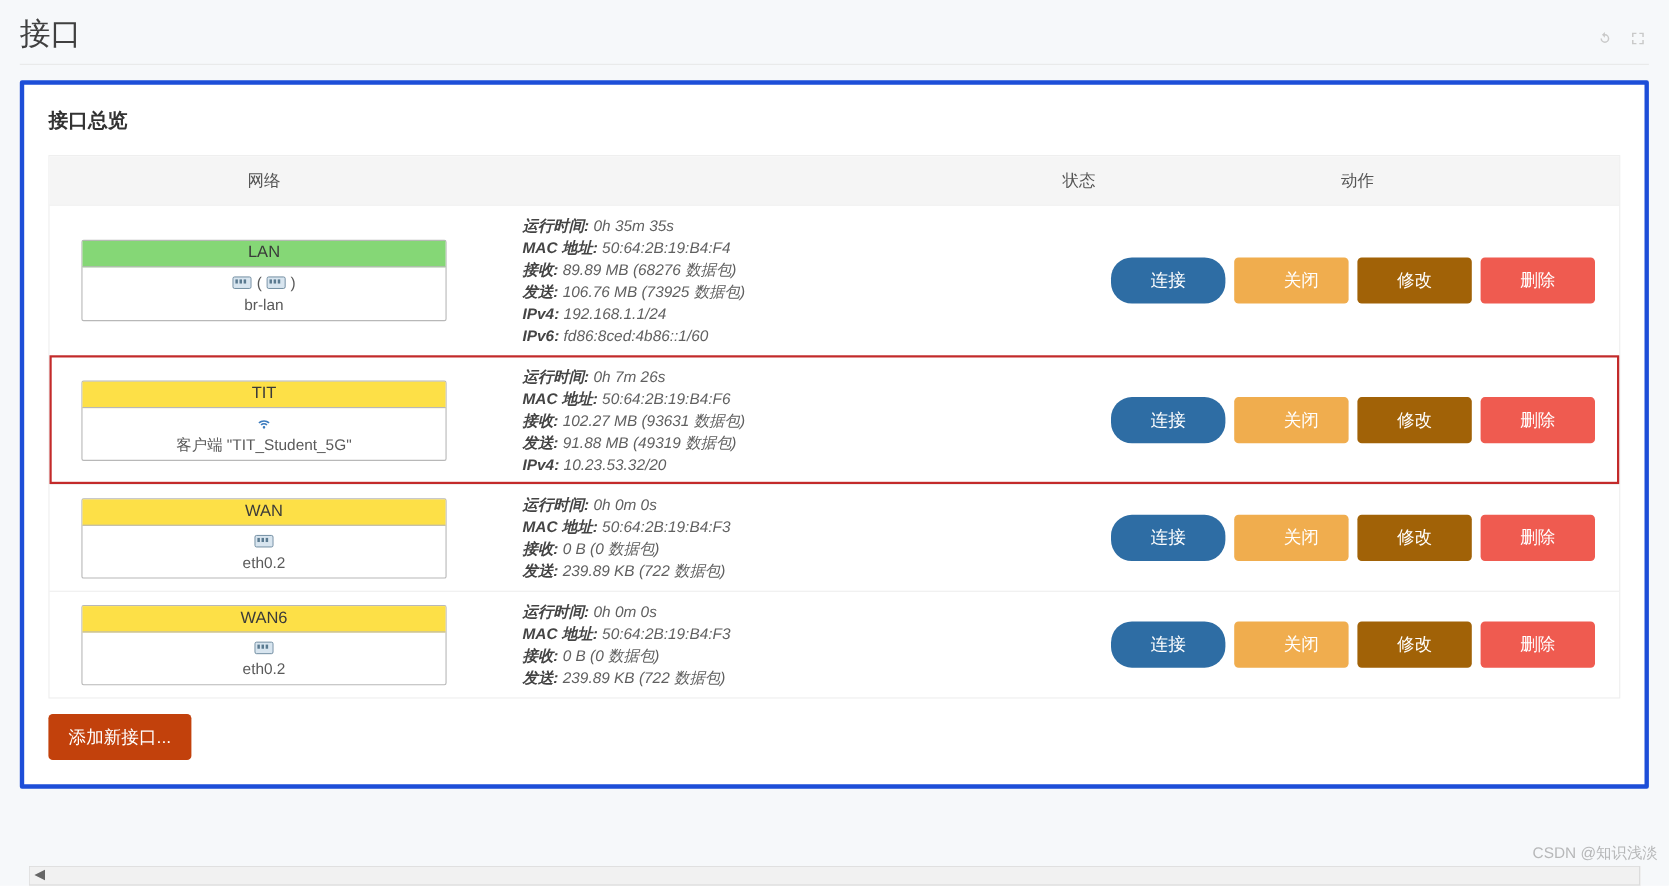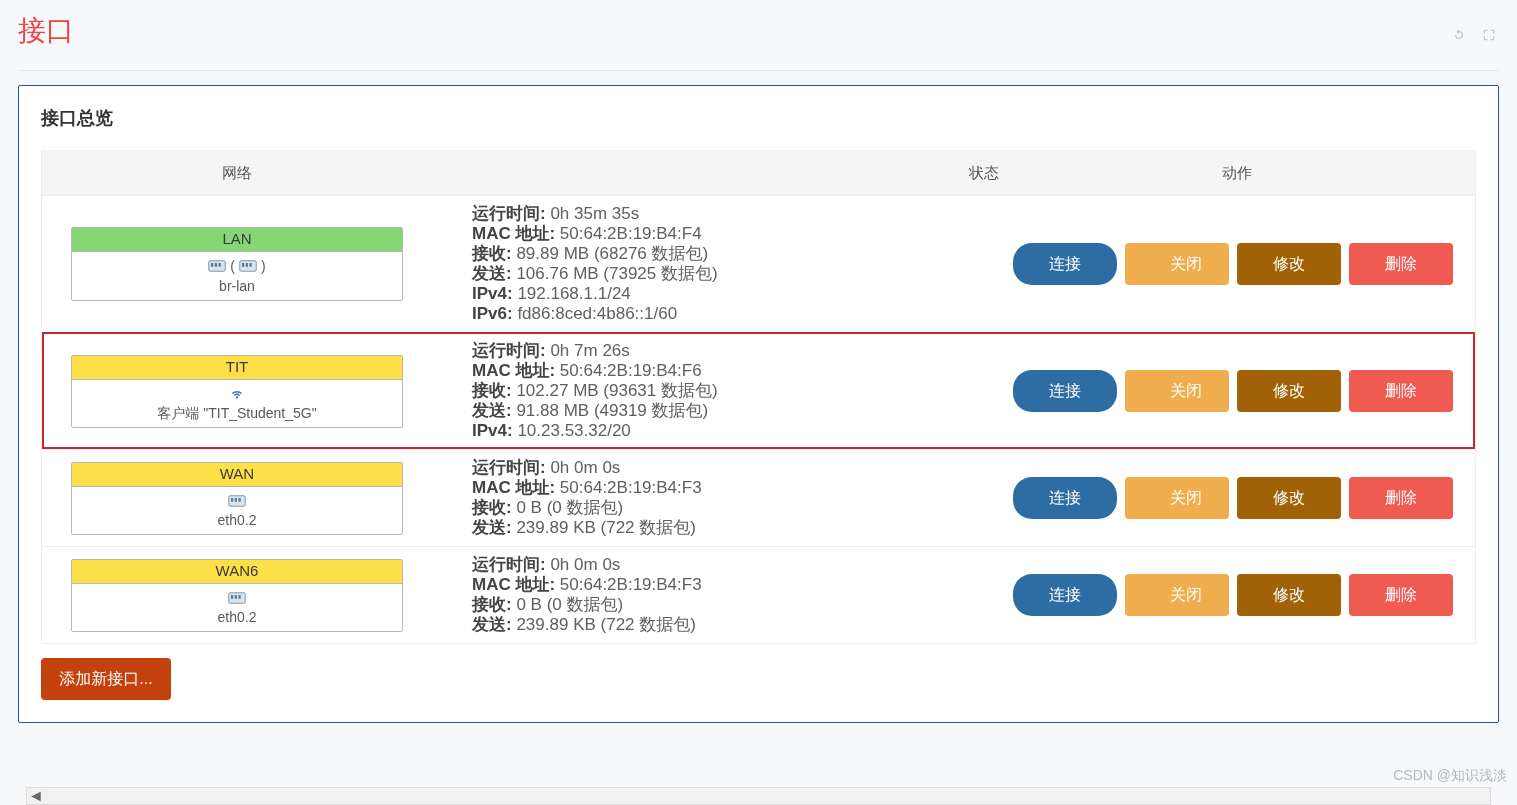--- a/index.html
+++ b/index.html
@@ -10,38 +10,38 @@
     background: #f6f8fa;
     color: #333;
     min-height: 805px;
   }
   .page {
     padding: 10px 18px 0 18px;
   }
   h1.page-title {
     font-size: 28px;
     font-weight: 400;
-    color: #ef4444;
+    color: #404040;
     margin: 2px 0 14px 0;
     border-bottom: 1px solid #e8e8e8;
-    padding-bottom: 20px;
+    padding-bottom: 8px;
     position: relative;
   }
   .top-icons {
     position: absolute;
     right: 2px;
     top: 6px;
     display: flex;
     gap: 14px;
     color: #c9c9c9;
   }
   .top-icons svg { width: 16px; height: 16px; }
   .panel {
     background: #fff;
-    border: 1px solid #1d4ed8;
+    border: 4px solid #1d4ed8;
     border-radius: 2px;
     padding: 20px 22px 22px 22px;
   }
   .panel h2 {
     margin: 0 0 20px 0;
     font-size: 18px;
     font-weight: 600;
     color: #333;
   }
   .table-wrap {
@@ -92,23 +92,24 @@
   .ifacebox .icon-row {
     display: inline-flex;
     gap: 4px;
     align-items: center;
     justify-content: center;
     vertical-align: middle;
   }
   .ifacebox .icon-row svg { width: 18px; height: 14px; }
   .ifacebox .sub { font-size: 14px; }
   .status-block {
-    font-size: 17px;
+    font-size: 14px;
     line-height: 20px;
     color: #606060;
+    font-style: italic;
   }
   .status-block .lbl { font-weight: 700; color: #444; }
   .actions {
     display: flex;
     gap: 8px;
     justify-content: center;
     padding-right: 8px;
   }
   .btn {
     display: inline-flex;

